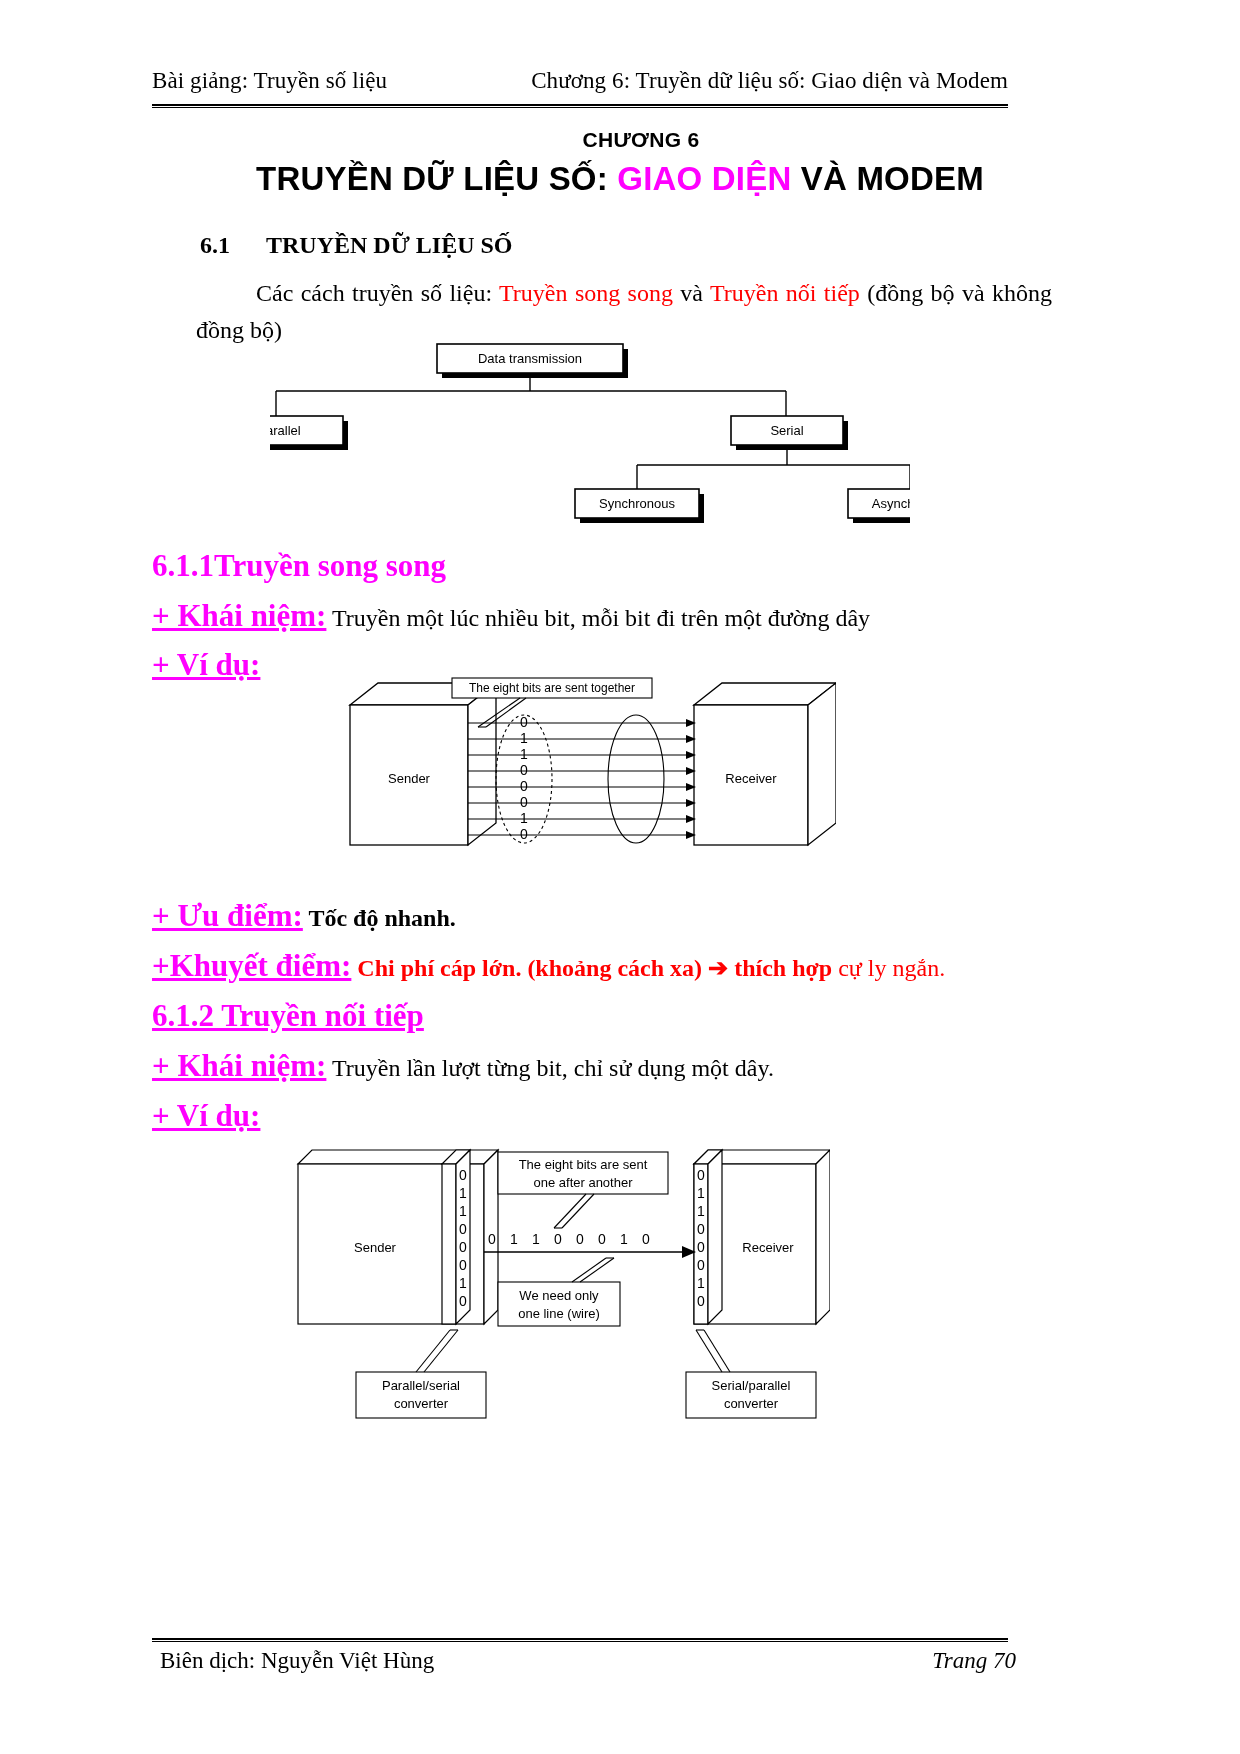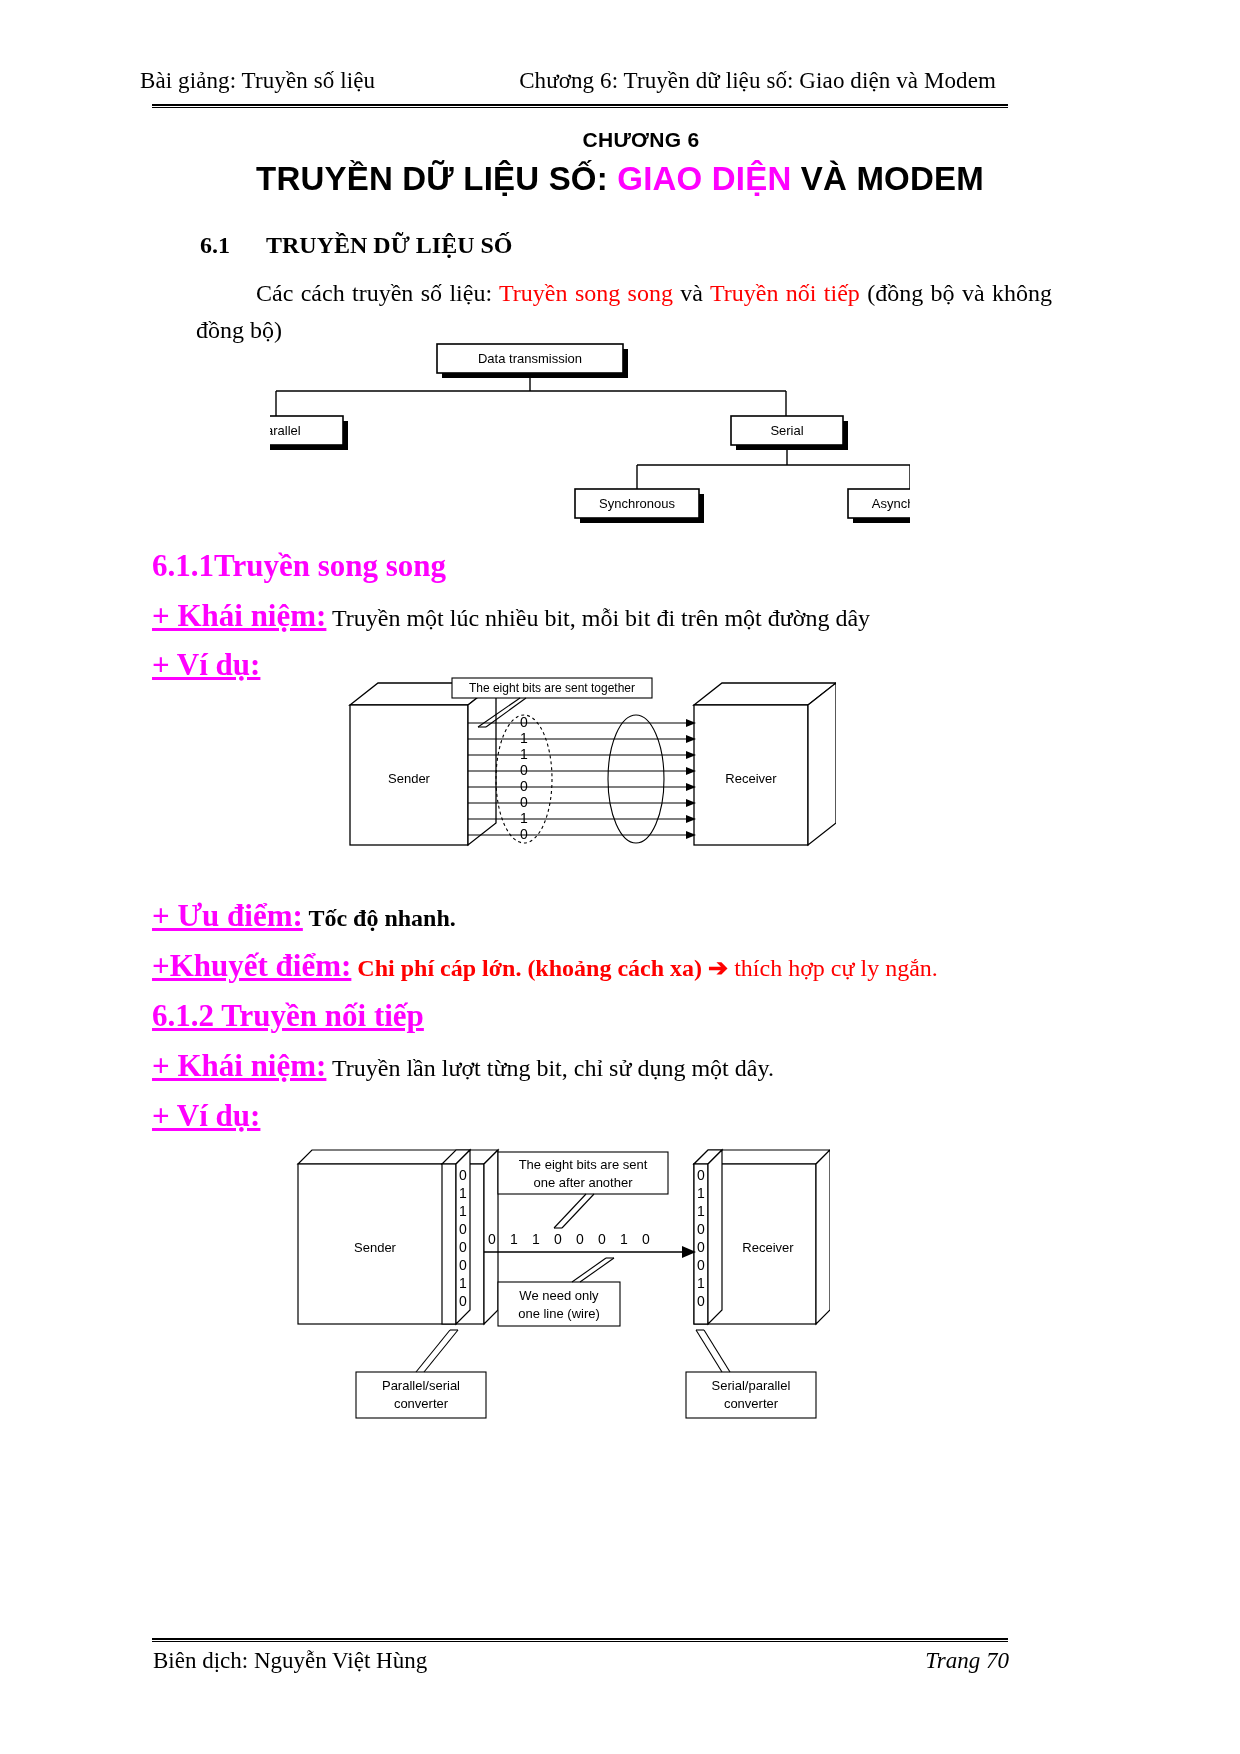--- a/index.html
+++ b/index.html
@@ -16,21 +16,21 @@
     width: 1240px;
     height: 1754px;
     margin: 0 auto;
     background: #ffffff;
     overflow: hidden;
   }
 
   
   .header {
     position: absolute;
-    left: 140px;
+    left: 152px;
     top: 68px;
     width: 856px;
     display: flex;
     justify-content: space-between;
     align-items: baseline;
     font-size: 23px;
     letter-spacing: .1px;
   }
   .header-rule {
     position: absolute;
@@ -49,21 +49,21 @@
     position: absolute;
     left: 152px;
     top: 1638px;
     width: 856px;
     border-top: 2px solid #000;
     border-bottom: 1px solid #000;
     height: 1px;
   }
   .footer {
     position: absolute;
-    left: 153px;
+    left: 160px;
     top: 1648px;
     width: 856px;
     display: flex;
     justify-content: space-between;
     align-items: baseline;
     font-size: 23px;
   }
   .footer-right { font-style: italic; }
 
   
@@ -281,21 +281,21 @@
         <line x1="142" y1="52" x2="150" y2="52"></line>
       </g>
     </svg>
   </div>
 
   <div class="line-text" style="left:152px; top:898px;text-align:center;">
     <span class="pink-head u" style="position:static;">+ Ưu điểm:</span><span style="font-weight:bold;"> Tốc độ nhanh.</span>
   </div>
 
   <div class="line-text" style="left:152px; top:948px;">
-    <span class="pink-head u" style="position:static;">+Khuyết điểm:</span><span class="red" style="font-weight:bold;"> Chi phí cáp lớn. (khoảng cách xa) </span><span class="red" style="font-weight:bold;">➔</span><span class="red" style="font-weight:normal;text-align:right;"> thích hợp </span><span class="red">cự ly ngắn.</span>
+    <span class="pink-head u" style="position:static;">+Khuyết điểm:</span><span class="red" style="font-weight:bold;"> Chi phí cáp lớn. (khoảng cách xa) </span><span class="red" style="font-weight:bold;">➔</span><span class="red" style="font-weight:bold;text-align:right;"> thích hợp </span><span class="red">cự ly ngắn.</span>
   </div>
 
   <div class="pink-head u" style="left:152px; top:998px;">6.1.2 Truyền nối tiếp</div>
 
   <div class="line-text" style="left:152px; top:1048px;">
     <span class="pink-head u" style="position:static;">+ Khái niệm:</span><span>  Truyền lần lượt từng bit, chỉ sử dụng một dây.</span>
   </div>
 
   <div class="pink-head u" style="left:152px; top:1098px;">+ Ví dụ:</div>
 

